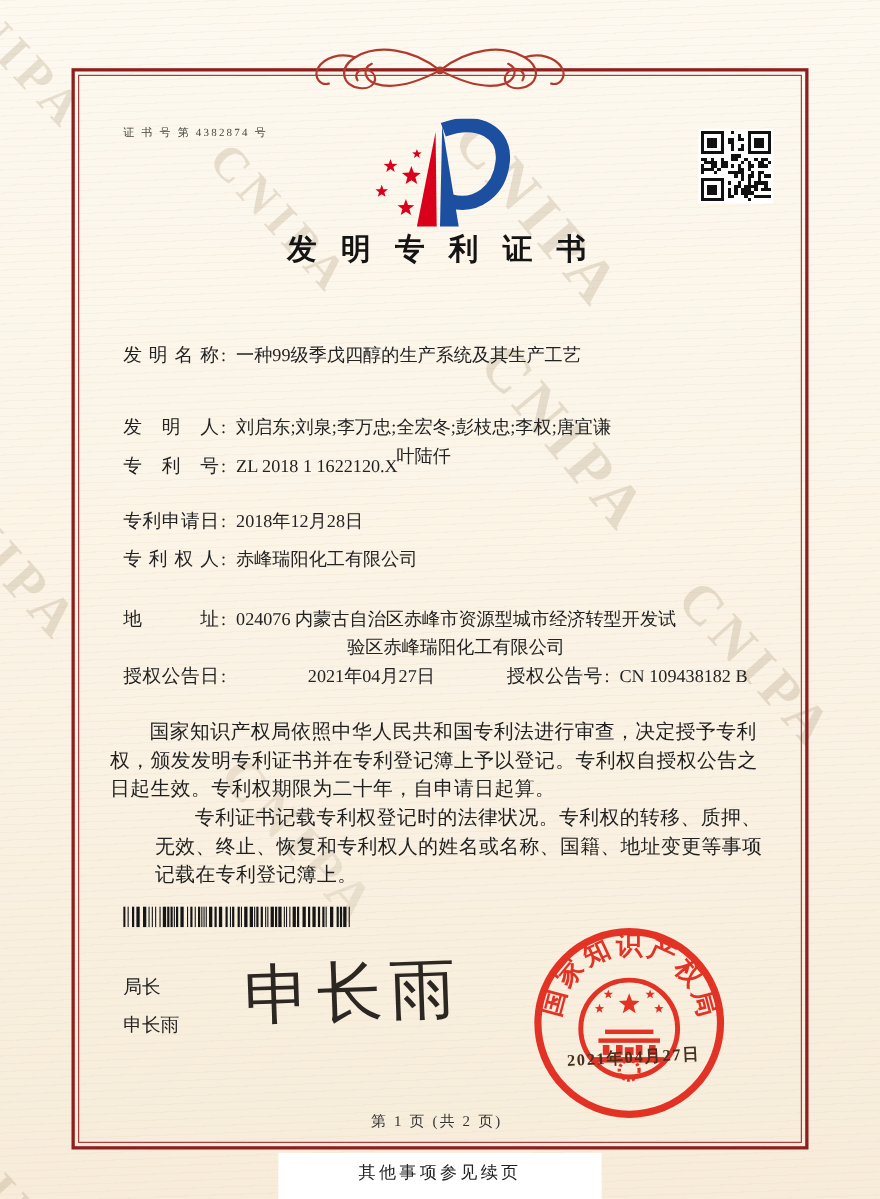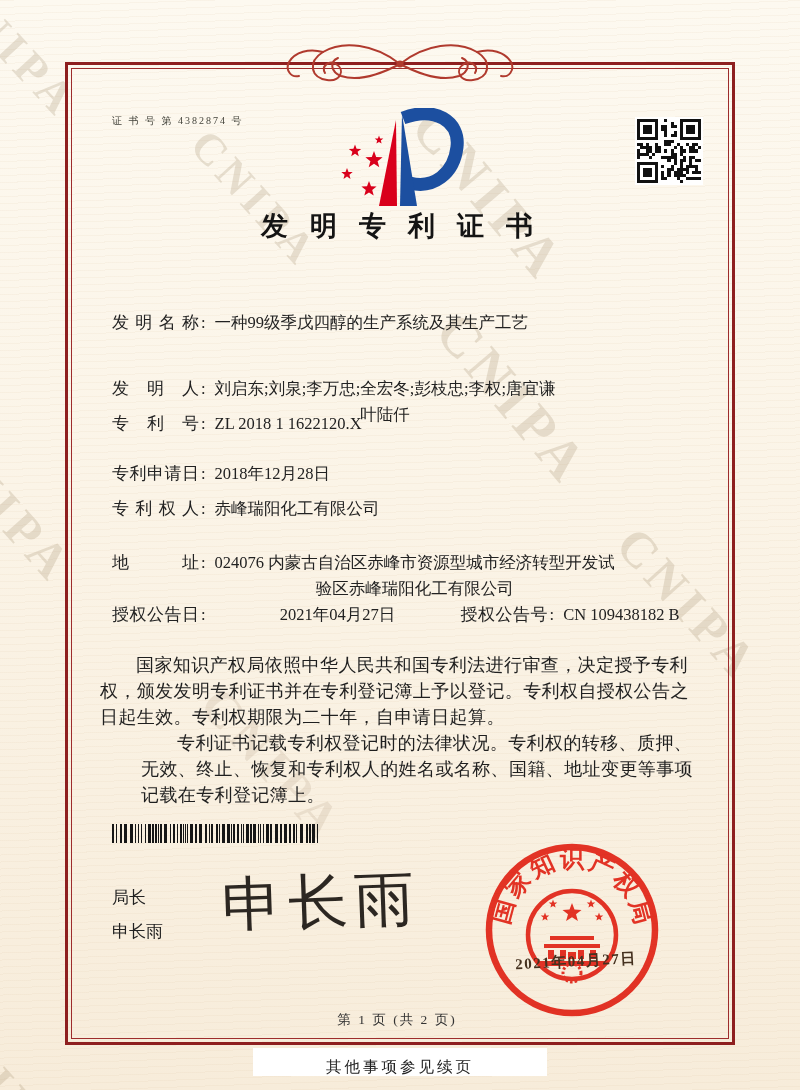--- a/index.html
+++ b/index.html
@@ -48,21 +48,21 @@
     font-size:60px;font-weight:400;transform:rotate(-2deg);letter-spacing:6px;opacity:.9;
   }
   
   .seal{position:absolute;left:482px;top:840px;width:180px;height:180px;z-index:5;mix-blend-mode:multiply;opacity:.94;}
   .seal-date{
     position:absolute;left:488px;top:952px;width:176px;text-align:center;z-index:6;
     font-size:15px;font-weight:700;color:#45311f;letter-spacing:1.5px;transform:rotate(-3deg);
   }
   
   .page-no{position:absolute;left:65px;top:1011px;width:664px;text-align:center;font-size:13.5px;letter-spacing:2px;color:#333;z-index:4;}
-  .cont-strip{position:absolute;left:253px;top:1048px;width:294px;height:28px;background:#ffffff;z-index:4;}
+  .cont-strip{position:absolute;left:253px;top:1048px;width:294px;height:42px;background:#ffffff;z-index:4;}
   .cont-note{width:100%;text-align:center;line-height:38px;font-size:15.5px;letter-spacing:3px;color:#222;}
 </style>
 </head>
 <body>
 
 <div style="position:relative;width:800px;height:1090px;">
 
   <div class="wm" style="left:-28px;top:-34px;font-size:46px;transform:rotate(47deg);">CNIPA</div>
   <div class="wm" style="left:218px;top:120px;font-size:44px;transform:rotate(48deg);">CNIPA</div>
   <div class="wm" style="left:448px;top:96px;font-size:56px;transform:rotate(50deg);">CNIPA</div>

